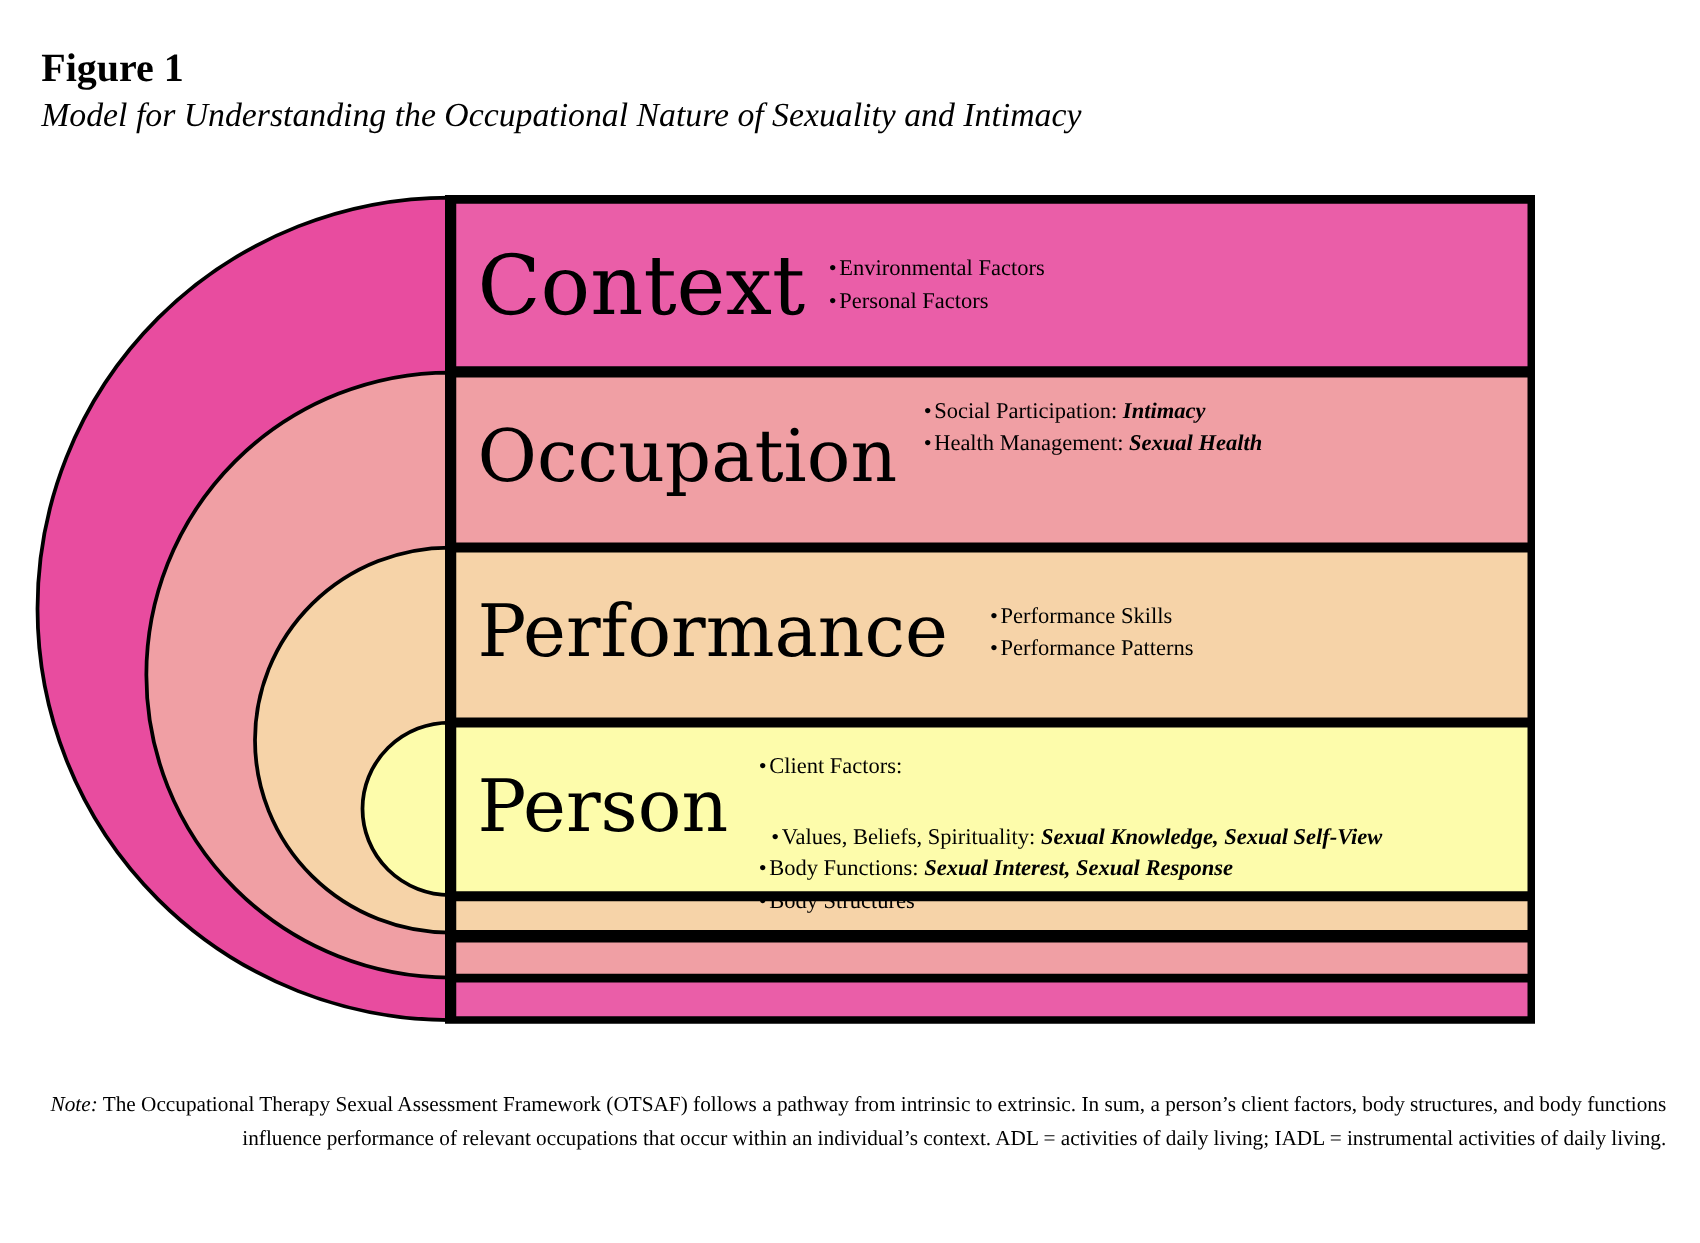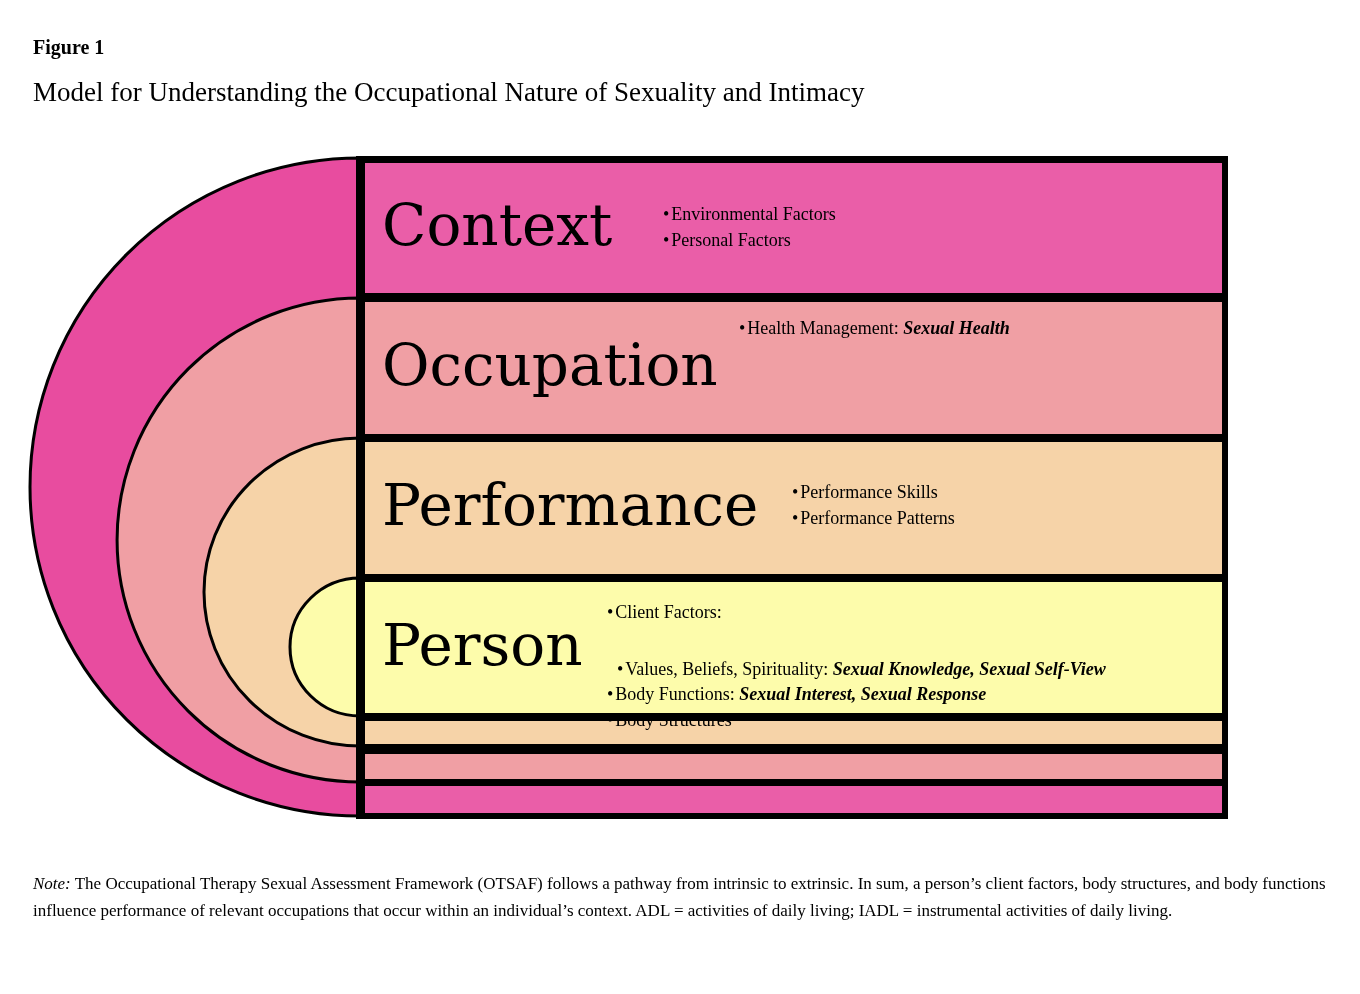--- a/index.html
+++ b/index.html
@@ -1,26 +1,26 @@
 <!DOCTYPE html>
 <html><head>
 <meta charset="utf-8">
 <style>
   html, body { margin: 0; padding: 0; background: #ffffff; }
   body { width: 1360px; height: 994px; position: relative; overflow: hidden; font-family: "Liberation Serif", serif; color: #000; }
-  .fig-label { position: absolute; left: 33px; top: 36px; font-size: 20px; font-weight: bold; font-family: "Liberation Serif", serif; }
-  .fig-title { position: absolute; left: 33px; top: 77px; font-size: 27px; font-family: "Liberation Serif", serif; }
+  .fig-label { position: absolute; left: 33px; top: 36px; font-size: 32px; font-weight: bold; font-family: "Liberation Serif", serif; }
+  .fig-title { position: absolute; left: 33px; top: 77px; font-size: 27px; font-style: italic; font-family: "Liberation Serif", serif; }
   svg.arcs { position: absolute; left: 0; top: 0; }
   .band-title { position: absolute; font-family: "DejaVu Serif", serif; color: #000; line-height: 1; }
   .bullets { position: absolute; font-family: "Liberation Serif", serif; font-size: 18px; line-height: 25.5px; margin: 0; padding: 0; list-style: none; }
   .bullets li { white-space: nowrap; }
   .bullets li::before { content: "\2022"; margin-right: 2px; }
   .bullets li.sub { padding-left: 10px; margin-top: 31px; }
   .bullets .em { font-style: italic; font-weight: bold; }
-  .note { position: absolute; left: 33px; top: 870px; width: 1300px; font-size: 17px; line-height: 27px; font-family: "Liberation Serif", serif; }
+  .note { position: absolute; left: 33px; top: 870px; width: 1300px; font-size: 17px; line-height: 27px; font-family: "Liberation Serif", serif; text-align: right; }
   .note .note-label { font-style: italic; }
 </style>
 </head>
 <body>
 
 <div class="fig-label">Figure 1</div>
 <div class="fig-title">Model for Understanding the Occupational Nature of Sexuality and Intimacy</div>
 
 <svg class="arcs" width="1360" height="994">
 
@@ -36,28 +36,29 @@
 
   <rect x="365" y="163" width="857" height="130" fill="#ea5ea8"></rect>
   <rect x="365" y="302" width="857" height="132" fill="#f09fa4"></rect>
   <rect x="365" y="442" width="857" height="132" fill="#f6d3a8"></rect>
   <rect x="365" y="582" width="857" height="131" fill="#fdfcab"></rect>
   <rect x="365" y="721" width="857" height="23" fill="#f6d3a8"></rect>
   <rect x="365" y="754" width="857" height="25" fill="#f09fa4"></rect>
   <rect x="365" y="786" width="857" height="27" fill="#ea5ea8"></rect>
 </svg>
 
-<div class="band-title" style="left:382px; top:196px; font-size:58px;">Context</div>
+<div class="band-title" style="left:382px; top:196px; font-size:66px;">Context</div>
 <ul class="bullets" style="left:663px; top:202px;">
   <li><span>Environmental Factors</span></li>
   <li><span>Personal Factors</span></li>
 </ul>
 
 <div class="band-title" style="left:382px; top:336px; font-size:58px;">Occupation</div>
 <ul class="bullets" style="left:739px; top:316px;">
+  <li><span>Social Participation: </span><span class="em">Intimacy</span></li>
   <li><span>Health Management: </span><span class="em">Sexual Health</span></li>
 </ul>
 
 <div class="band-title" style="left:382px; top:476px; font-size:58px;">Performance</div>
 <ul class="bullets" style="left:792px; top:480px;">
   <li><span>Performance Skills</span></li>
   <li><span>Performance Patterns</span></li>
 </ul>
 
 <div class="band-title" style="left:382px; top:616px; font-size:58px;">Person</div>

